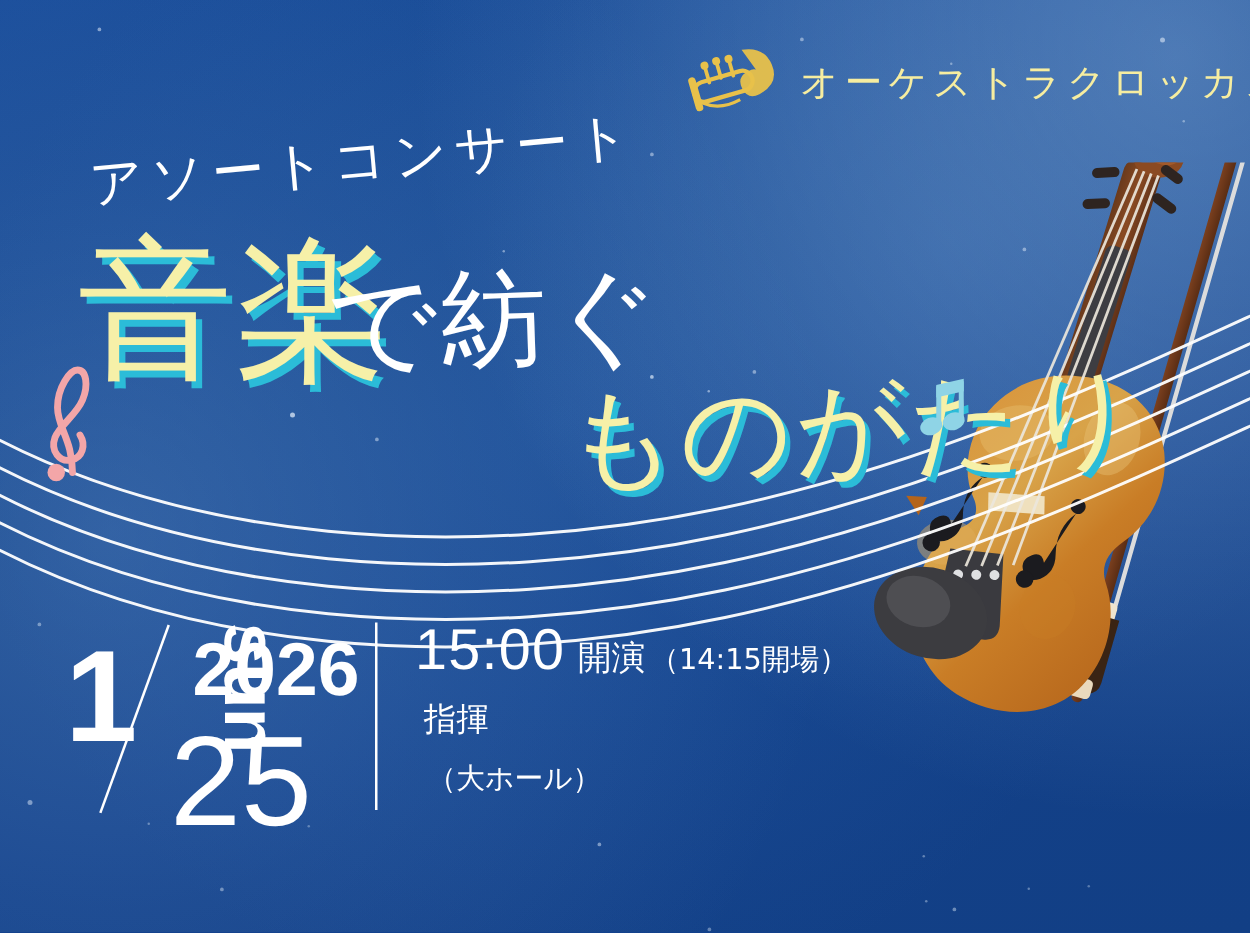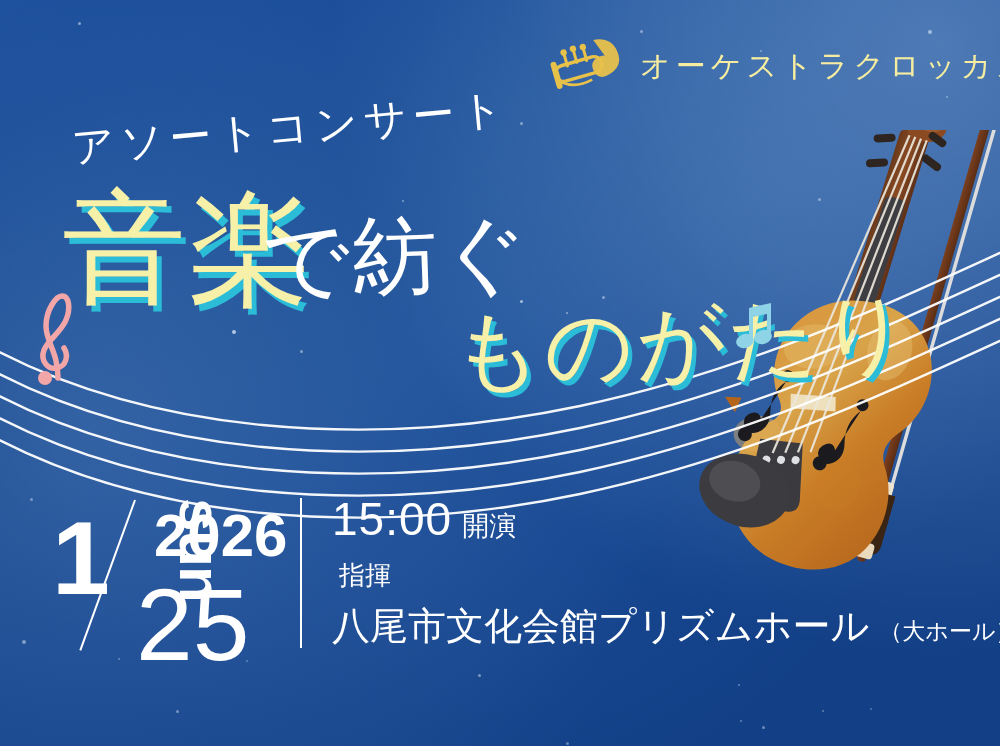--- a/index.html
+++ b/index.html
@@ -291,24 +291,24 @@
       <span class="day">25</span>
       <span class="dow">sun</span>
     </div>
 
     <div class="divider"></div>
 
     <div class="details">
       <div class="row">
         <span class="time">15:00</span>
         <span class="time-label">開演</span>
+        <span class="time-sub">（14:15開場）</span>
       </div>
       <div class="row">
         <span class="person-role">指揮</span>
       </div>
       <div class="row">
-        <span class="venue">八尾市文化会館プリズムホール</span>
         <span class="venue-sub">（大ホール）</span>
       </div>
     </div>
   </div>
 
 </div>
 
 </body></html>

